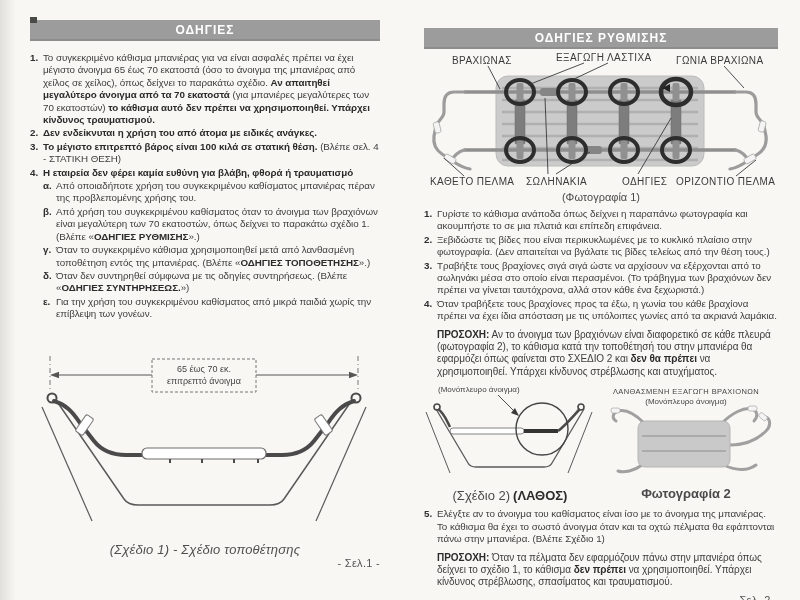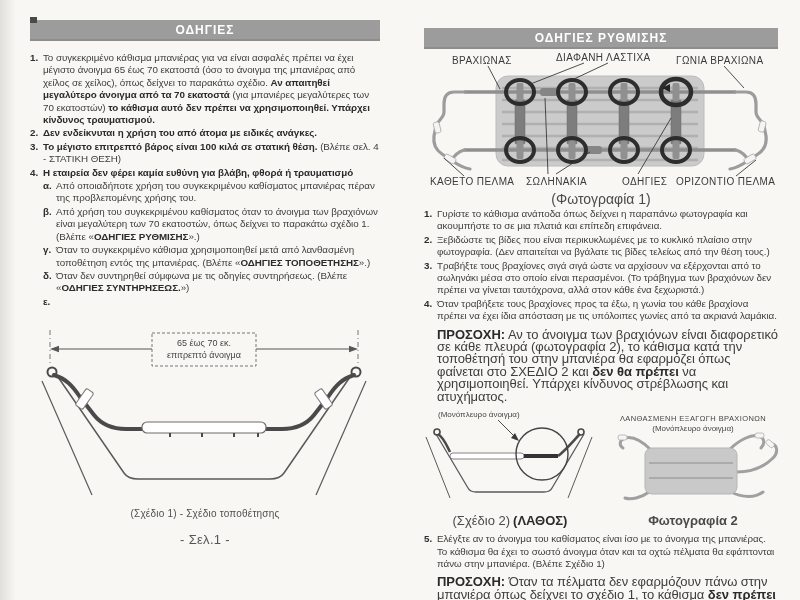--- a/index.html
+++ b/index.html
@@ -19,38 +19,38 @@
     border-bottom:2px solid #8d8d8d;}
   .titlebar .titletext{color:#fff;font-weight:bold;font-size:12px;letter-spacing:1px;}
   .titlebar-notch{position:absolute;left:0;top:-3px;width:7px;height:6px;background:#4a4a46;}
   .list{margin-top:11px;}
   .item{position:relative;padding-left:13px;font-size:9.8px;line-height:12.4px;
     letter-spacing:-0.05px;margin-bottom:1px;}
   .item .num{position:absolute;left:0;top:0;font-weight:bold;color:#2e2e2e;}
   .sublist{margin-left:13px;}
   .sublist .item{margin-bottom:1px;}
   .b{font-weight:bold;color:#2b2b2b;}
-  .warn{margin:6px 0 5px 13px;font-size:13px;line-height:12.4px;letter-spacing:-0.05px;}
+  .warn{margin:6px 0 5px 13px;font-size:10px;line-height:12.4px;letter-spacing:-0.05px;}
   figure{margin:0;}
   .fig1{margin-top:30px;position:relative;}
   .fig1 svg{display:block;}
-  .cap{font-size:10px;color:#4f4f4f;text-align:center;margin-top:11px;letter-spacing:0.2px;}
-  .footer{text-align:center;font-size:13px;color:#555;margin-top:13px;letter-spacing:0.3px;}
+  .cap{font-size:13px;color:#4f4f4f;text-align:center;margin-top:19px;letter-spacing:0.2px;font-style:italic;}
+  .footer{text-align:right;font-size:11px;color:#555;letter-spacing:0.3px;}
   .photo1{position:relative;margin-top:3px;height:150px;}
   .photo1 svg{display:block;}
   .plabel{position:absolute;font-size:10px;letter-spacing:0.4px;color:#3a3a3a;white-space:nowrap;}
   .pl-arm{left:28px;top:3px;}
   .pl-rubbers{left:132px;top:0;}
   .pl-corner{left:252px;top:3px;}
   .pl-vfoot{left:6px;top:124px;}
   .pl-tubes{left:102px;top:124px;}
   .pl-strip{left:198px;top:124px;}
   .pl-hfoot{left:252px;top:124px;text-align:right;}
-  .photo-cap{font-size:14px;color:#4a4a4a;text-align:center;margin-top:1px;}
-  .figrow{display:flex;gap:7px;margin-top:2px;align-items:flex-end;}
+  .photo-cap{font-size:11px;color:#4a4a4a;text-align:center;margin-top:1px;}
+  .figrow{display:flex;gap:0;margin-top:2px;align-items:center;}
   .figcol{flex:0 0 auto;text-align:center;}
   .figcol svg{display:block;}
   .figcap{font-size:13px;color:#4a4a4a;margin-top:1px;}
   .figcap .b{margin-left:3px;}
   svg text{fill:#444;font-family:"Liberation Sans",sans-serif;}
 </style>
 </head>
 <body style="--bar: #9c9c9c; --page-bg: #f8f7f4; --text: #3d3d3d;">
 
 <div class="scan-edge"></div>
@@ -90,20 +90,21 @@
       <div class="item sub">
         <span class="num">γ.</span>
         <span><span>Όταν το συγκεκριμένο κάθισμα χρησιμοποιηθεί μετά από λανθασμένη τοποθέτηση εντός της μπανιέρας. (Βλέπε «</span><span class="b">ΟΔΗΓΙΕΣ ΤΟΠΟΘΕΤΗΣΗΣ</span><span>».)</span></span>
       </div>
       <div class="item sub">
         <span class="num">δ.</span>
         <span><span>Όταν δεν συντηρηθεί σύμφωνα με τις οδηγίες συντηρήσεως. (Βλέπε «</span><span class="b">ΟΔΗΓΙΕΣ ΣΥΝΤΗΡΗΣΕΩΣ.</span><span>»)</span></span>
       </div>
       <div class="item sub">
         <span class="num">ε.</span>
+        <span><span>Για την χρήση του συγκεκριμένου καθίσματος από μικρά παιδιά χωρίς την επίβλεψη των γονέων.</span></span>
       </div>
     </div>
   </div>
 
   <figure class="fig1">
     <svg width="348" height="172" viewBox="0 0 348 172">
 
       <g stroke="#777" stroke-width="1" stroke-dasharray="5 3 1 3">
         <line x1="20" y1="5" x2="20" y2="40"></line>
         <line x1="328" y1="5" x2="328" y2="40"></line>
@@ -226,21 +227,21 @@
         <line x1="184" y1="11" x2="150" y2="27"></line>
         <line x1="300" y1="14" x2="320" y2="36"></line>
         <line x1="40" y1="124" x2="20" y2="106"></line>
         <line x1="124" y1="122" x2="121" y2="46"></line>
         <line x1="132" y1="122" x2="166" y2="100"></line>
         <line x1="214" y1="122" x2="247" y2="66"></line>
         <line x1="312" y1="124" x2="332" y2="108"></line>
       </g>
     </svg>
     <span class="plabel pl-arm">ΒΡΑΧΙΩΝΑΣ</span>
-    <span class="plabel pl-rubbers">ΔΙΑΦΑΝΗ ΛΑΣΤΙΧΑ</span>
+    <span class="plabel pl-rubbers">ΕΞΑΓΩΓΗ ΛΑΣΤΙΧΑ</span>
     <span class="plabel pl-corner">ΓΩΝΙΑ ΒΡΑΧΙΩΝΑ</span>
     <span class="plabel pl-vfoot">ΚΑΘΕΤΟ ΠΕΛΜΑ</span>
     <span class="plabel pl-tubes">ΣΩΛΗΝΑΚΙΑ</span>
     <span class="plabel pl-strip">ΟΔΗΓΙΕΣ</span>
     <span class="plabel pl-hfoot">ΟΡΙΖΟΝΤΙΟ ΠΕΛΜΑ</span>
     <figcaption class="photo-cap">(Φωτογραφία 1)</figcaption>
   </figure>
 
   <div class="list" style="margin-top:6px;">
     <div class="item">

